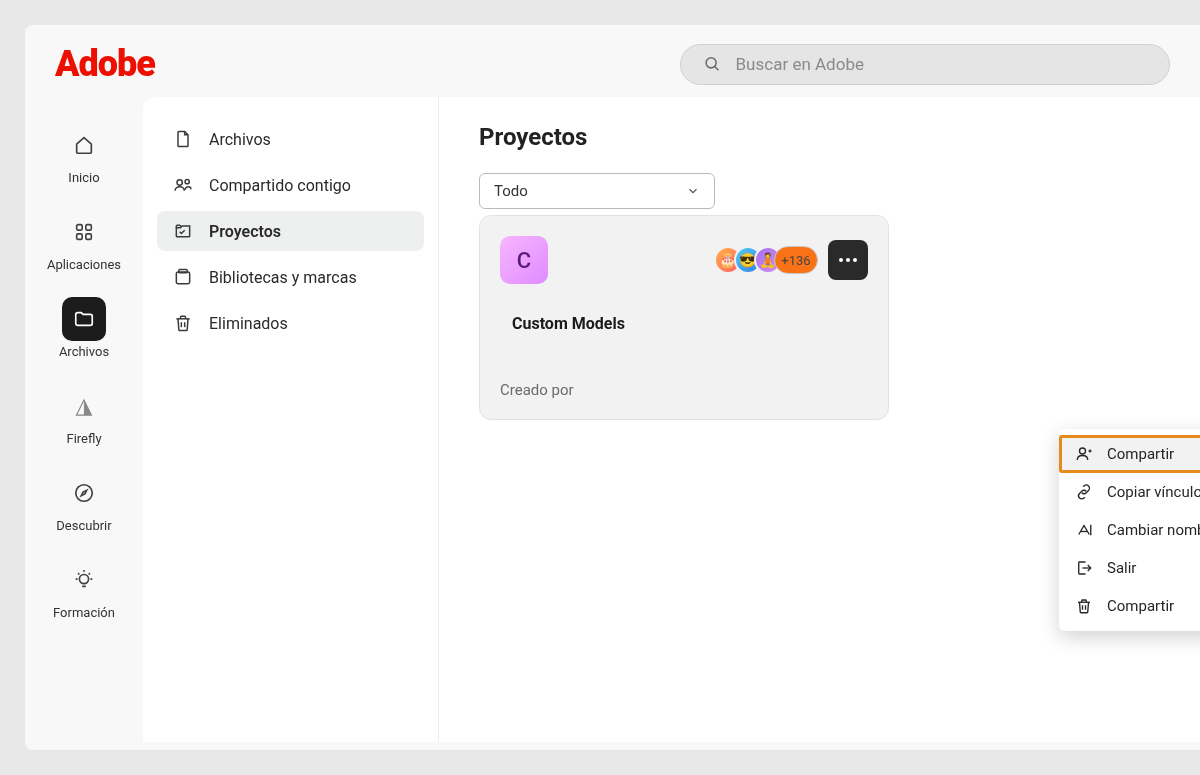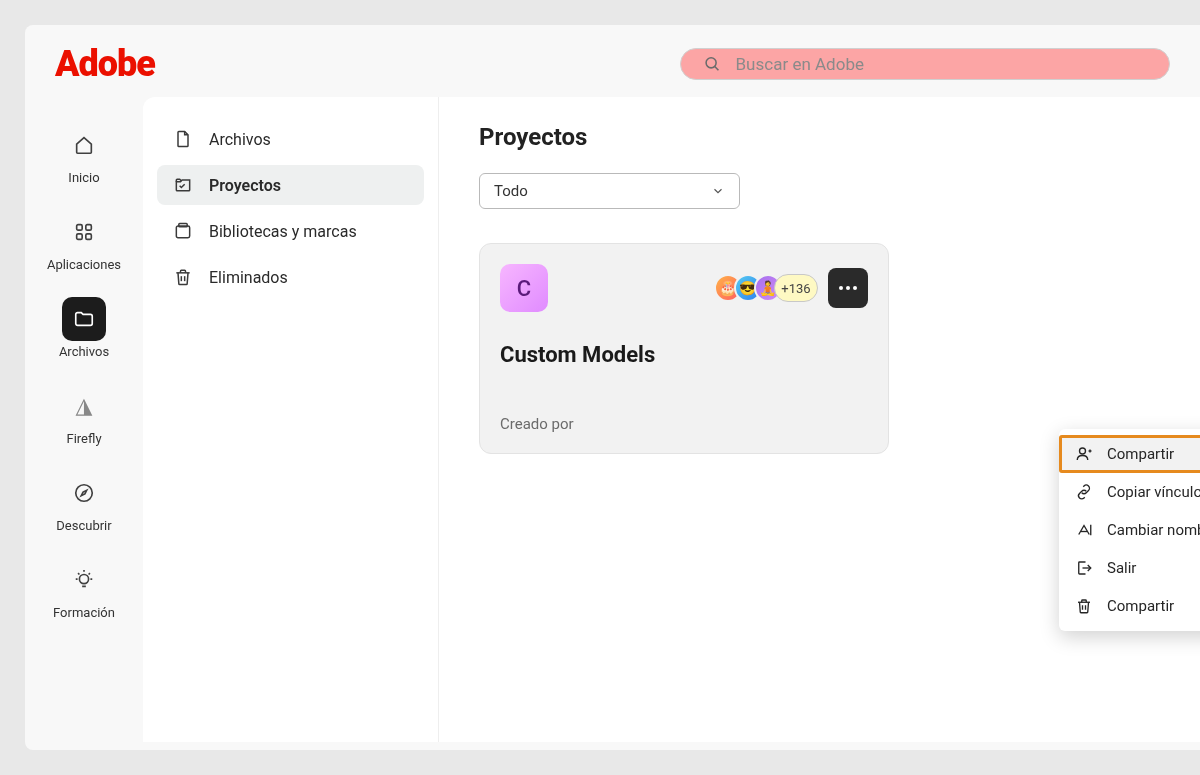--- a/index.html
+++ b/index.html
@@ -11,22 +11,22 @@
     border-radius: 8px 0 0 8px;
     overflow: hidden;
   }
 
   
   .header { display: flex; align-items: center; padding: 18px 30px 12px; gap: 24px; }
   .logo { color: #eb1000; font-weight: 900; font-size: 36px; letter-spacing: -1px; cursor: pointer; }
   .search-wrap { margin-left: auto; flex: 0 0 490px; }
   .search {
     display: flex; align-items: center; gap: 14px;
-    background: #fca5a5; border: 1px solid #d0d0d0; border-radius: 999px;
-    padding: 12px 22px; height: 32px; justify-content: space-between;
+    background: #e5e5e5; border: 1px solid #d0d0d0; border-radius: 999px;
+    padding: 12px 22px; height: 41px; justify-content: space-between;
   }
   .search svg { width: 20px; height: 20px; stroke: #6b6b6b; fill: none; stroke-width: 2; }
   .search input {
     border: 0; outline: 0; font-size: 17px; color: #555; background: transparent; width: 100%;
   }
   .search input::placeholder { color: #8a8a8a; }
 
   
   .body { display: flex; height: calc(100% - 80px); }
 
@@ -54,22 +54,22 @@
   }
   .panel-item.active { background: #eef0f0; font-weight: 600; }
   .panel-item svg { width: 20px; height: 20px; stroke: #3a3a3a; fill: none; stroke-width: 1.8; flex-shrink: 0; }
 
   
   .main { flex: 1; background: #fff; padding: 26px 40px; position: relative; }
   .page-title { font-size: 24px; font-weight: 700; color: #222; margin-bottom: 22px; }
   .filter {
     display: inline-flex; align-items: center; justify-content: space-between;
     border: 1px solid #b9b9b9; border-radius: 6px; padding: 8px 14px;
-    width: 261px; font-size: 15px; color: #333; cursor: pointer;
-    margin-bottom: 34px; background: #fff;
+    width: 236px; font-size: 15px; color: #333; cursor: pointer;
+    margin-bottom: 6px; background: #fff;
   }
   .filter svg { width: 14px; height: 14px; stroke: #555; fill: none; stroke-width: 2; }
 
   
   .card {
     width: 410px; background: #f2f2f2; border: 1px solid #e3e3e3;
     border-radius: 12px; padding: 20px; position: relative;
   }
   .card-top { display: flex; align-items: center; justify-content: space-between; margin-bottom: 30px; }
   .thumb {
@@ -84,29 +84,29 @@
     width: 28px; height: 28px; border-radius: 50%; border: 2px solid #f2f2f2;
     margin-left: -8px; display:flex; align-items:center; justify-content:center;
     font-size:14px;
   }
   .av:first-child { margin-left: 0; }
   .av1 { background: linear-gradient(135deg,#ffb347,#ff5e62); }
   .av2 { background: linear-gradient(135deg,#56ccf2,#2f80ed); }
   .av3 { background: linear-gradient(135deg,#a770ef,#cf8bf3); }
   .overflow-count {
     min-width: 44px; height: 28px; border-radius: 14px; border: 1px solid #c8c8c8;
-    background: #fef9c3; display: flex; align-items: center; justify-content: center;
+    background: #f97316; display: flex; align-items: center; justify-content: center;
     font-size: 13px; color: #444; margin-left: -8px; padding: 0 6px;
   }
   .more-btn {
     width: 40px; height: 40px; border-radius: 8px; background: #2a2a2a;
     display: flex; align-items: center; justify-content: center; cursor: pointer; gap:3px;
   }
   .more-btn span { width: 4px; height: 4px; background: #fff; border-radius: 50%; }
-  .card-title { font-size: 22px; font-weight: 700; color: #1a1a1a; margin-bottom: 6px; }
+  .card-title { font-size: 16px; font-weight: 700; color: #1a1a1a; margin-bottom: 6px; margin-left: 12px; }
   .card-sub { font-size: 15px; color: #6b6b6b; margin-top: 48px; }
 
   
   .menu {
     position: absolute; left: 620px; top: 332px;
     width: 222px; background: #fff; border-radius: 6px;
     box-shadow: 0 6px 20px rgba(0,0,0,0.18); padding: 6px 0;
   }
   .menu-item {
     display: flex; align-items: center; gap: 14px;
@@ -200,20 +200,29 @@
       </div>
     </div>
 
     <div class="panel">
       <div class="panel-item">
         <svg viewBox="0 0 24 24">
             <path d="M7 3 h7 l4 4 v13 a1 1 0 0 1 -1 1 H7 a1 1 0 0 1 -1 -1 V4 a1 1 0 0 1 1 -1 Z"></path>
             <path d="M14 3 v4 h4"></path>
           </svg>
         <span>Archivos</span>
+      </div>
+      <div class="panel-item">
+        <svg viewBox="0 0 24 24">
+            <circle cx="8" cy="9" r="3.2"></circle>
+            <path d="M2.5 19 c0 -3 2.5 -5 5.5 -5 s5.5 2 5.5 5"></path>
+            <circle cx="17" cy="8" r="2.5"></circle>
+            <path d="M14.5 18 c0 -2.4 2 -4 4 -4 s3 1 3 3"></path>
+          </svg>
+        <span>Compartido contigo</span>
       </div>
       <div class="panel-item active">
         <svg viewBox="0 0 24 24">
             <path d="M4 8 h5 l2 -2 h9 v12 a1 1 0 0 1 -1 1 H5 a1 1 0 0 1 -1 -1 Z"></path>
             <path d="M4 8 V6 a1 1 0 0 1 1 -1 h3 l2 2"></path>
             <path d="M8 13 l2 2 l4 -4"></path>
           </svg>
         <span>Proyectos</span>
       </div>
       <div class="panel-item">

